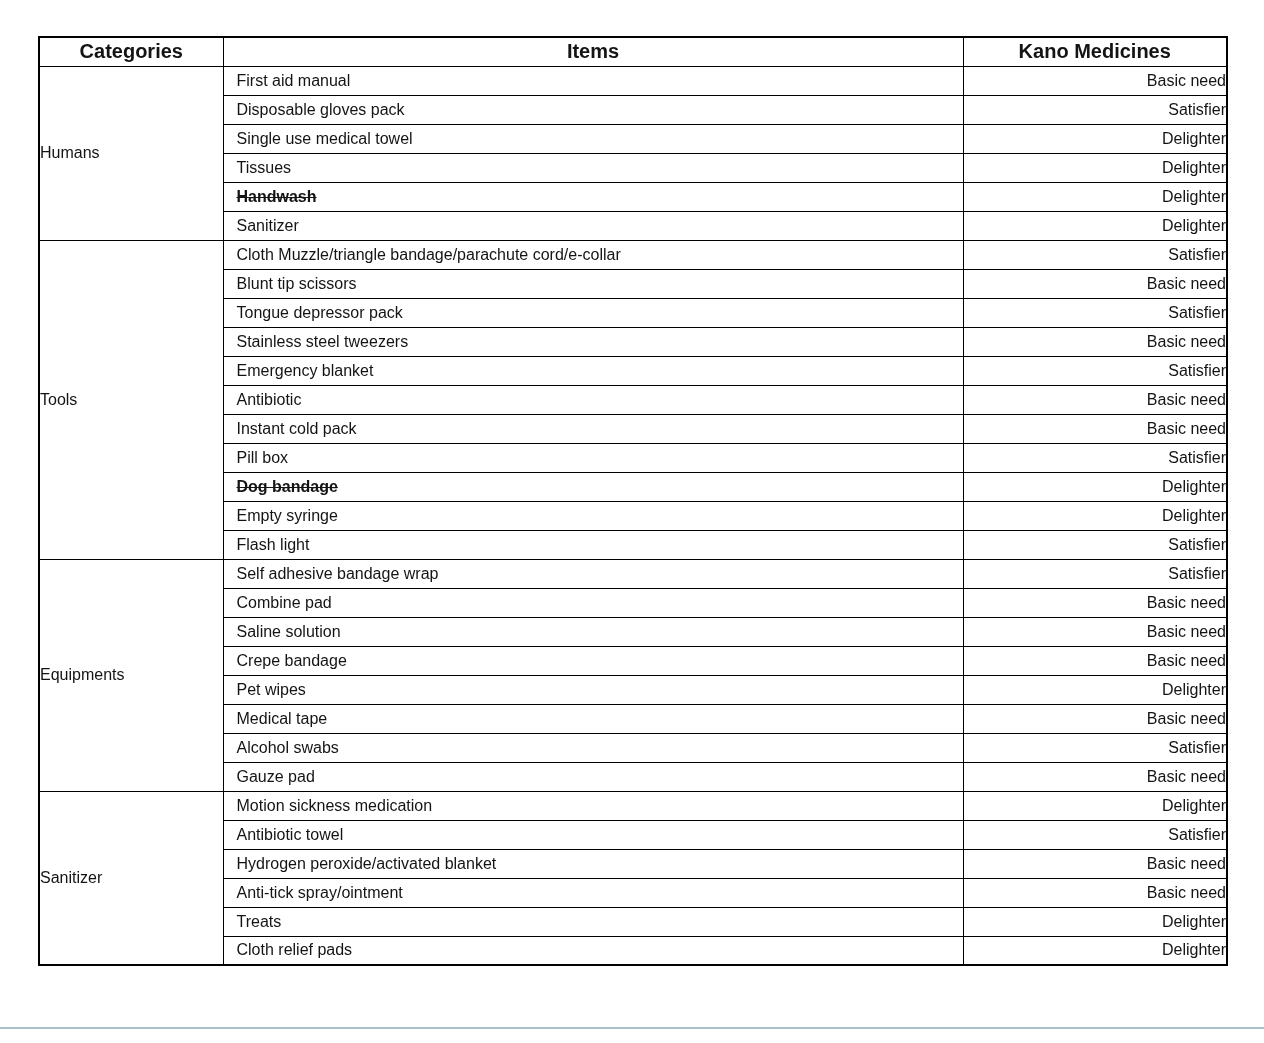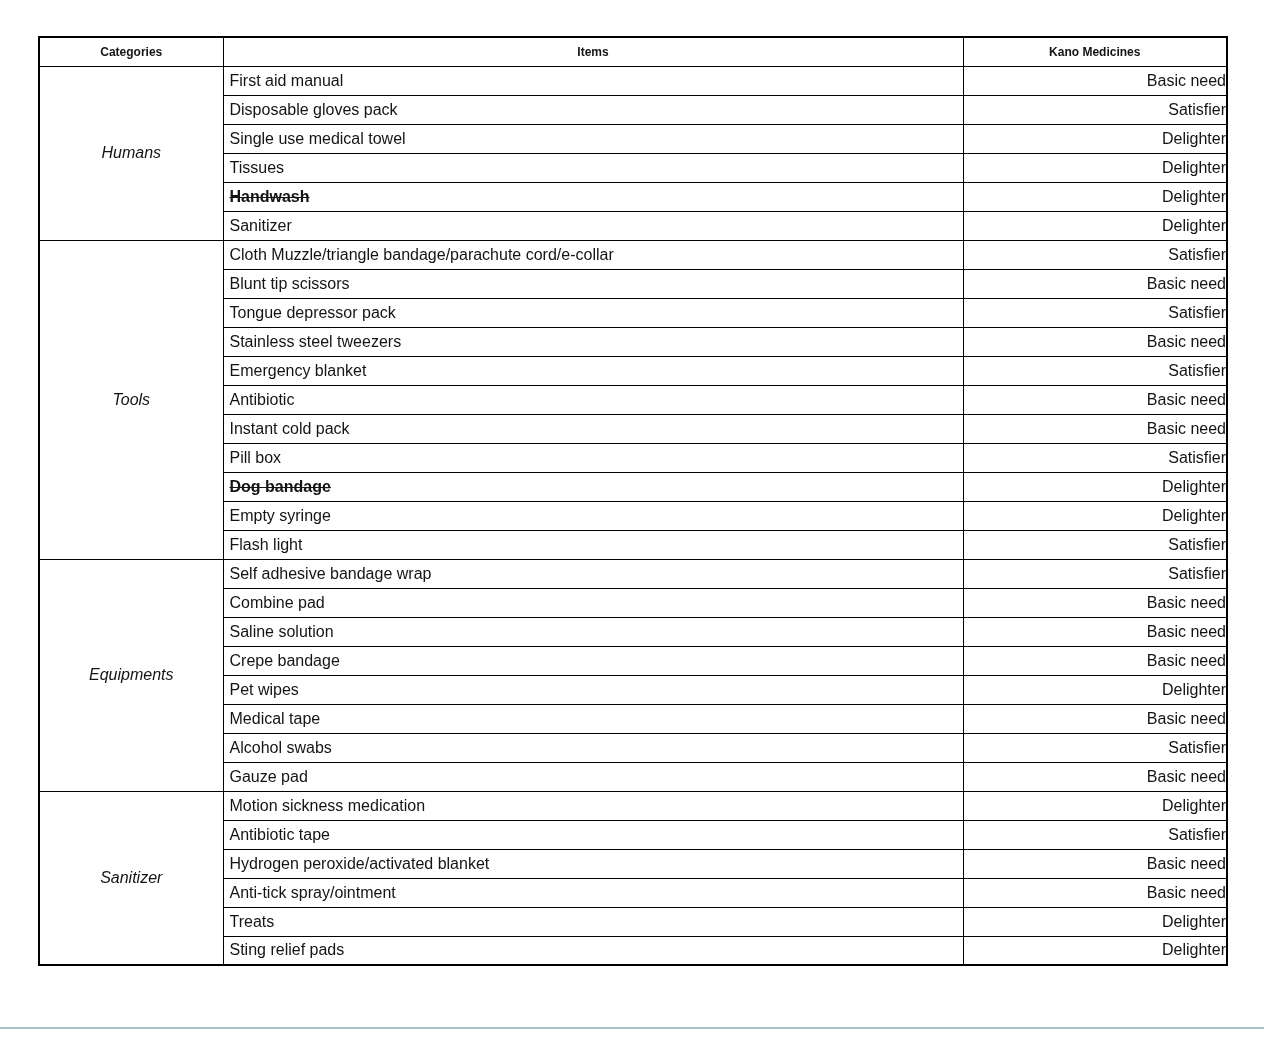--- a/index.html
+++ b/index.html
@@ -32,30 +32,28 @@
     font-size: 16px;
     vertical-align: middle;
   }
   col.c-cat  { width: 184px; }
   col.c-item { width: 740px; }
   col.c-kano { width: 264px; }
   table.kano th {
     font-weight: bold;
     text-align: center;
     height: 29px;
-    font-size: 12px;
+    font-size: 20px;
   }
   td.cat-cell {
-    text-align: center;
     font-size: 16px;
-    font-style: italic;
   }
   td.item-cell {
     text-align: left;
-    padding-left: 6px;
+    padding-left: 13px;
     height: 29px;
   }
   td.kano-cell {
     text-align: right;
     font-size: 15px;
   }
   .struck { text-decoration: line-through; font-weight: bold; }
   .bottom-rule {
     position: absolute;
     left: 0;
@@ -185,35 +183,35 @@
         <tr>
           <td class="item-cell">Gauze pad</td>
           <td class="kano-cell">Basic need</td>
         </tr>
         <tr>
           <td class="cat-cell" rowspan="6">Sanitizer</td>
           <td class="item-cell">Motion sickness medication</td>
           <td class="kano-cell">Delighter</td>
         </tr>
         <tr>
-          <td class="item-cell">Antibiotic tape</td>
+          <td class="item-cell">Antibiotic towel</td>
           <td class="kano-cell">Satisfier</td>
         </tr>
         <tr>
           <td class="item-cell">Hydrogen peroxide/activated blanket</td>
           <td class="kano-cell">Basic need</td>
         </tr>
         <tr>
           <td class="item-cell">Anti-tick spray/ointment</td>
           <td class="kano-cell">Basic need</td>
         </tr>
         <tr>
           <td class="item-cell">Treats</td>
           <td class="kano-cell">Delighter</td>
         </tr>
         <tr>
-          <td class="item-cell">Sting relief pads</td>
+          <td class="item-cell">Cloth relief pads</td>
           <td class="kano-cell">Delighter</td>
         </tr>
       </tbody>
   </table>
   <div class="bottom-rule"></div>
 </div>
 
 </body></html>

